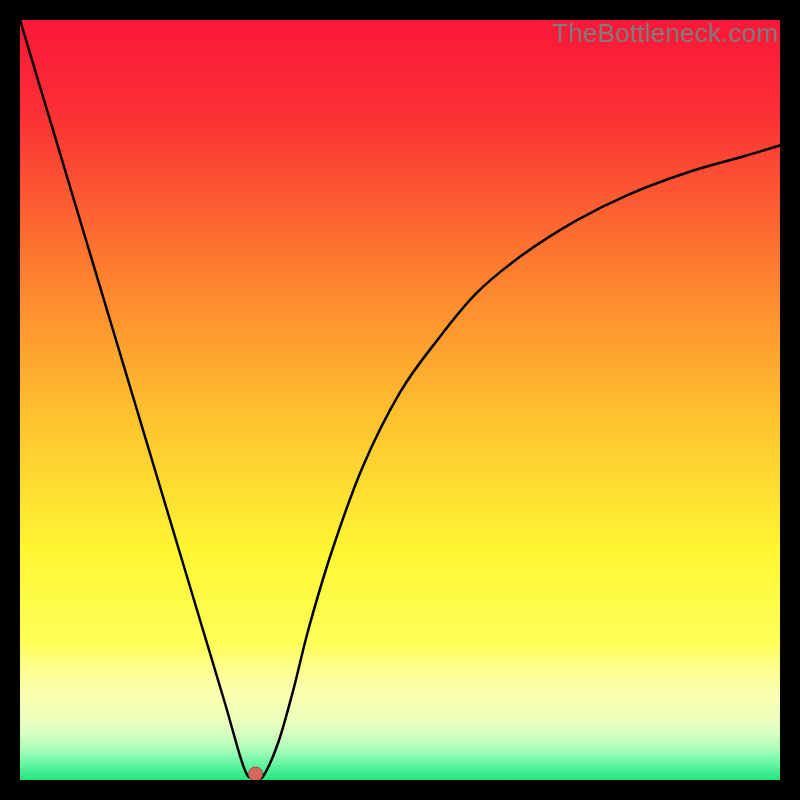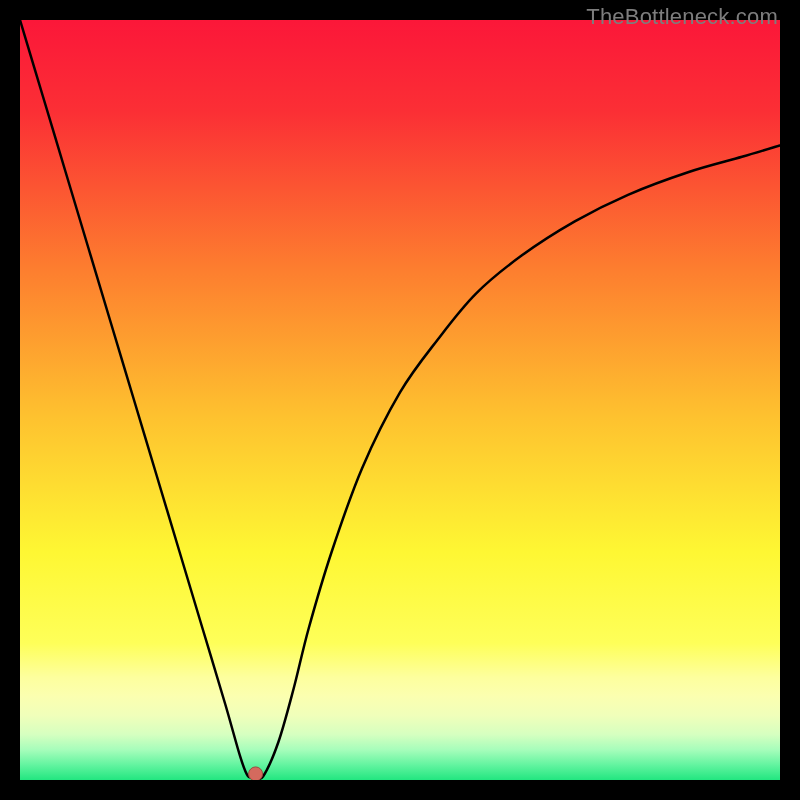--- a/index.html
+++ b/index.html
@@ -21,24 +21,24 @@
   }
   .plot-area {
     position: absolute;
     left: 0;
     top: 0;
     width: 760px;
     height: 760px;
   }
   .watermark {
     position: absolute;
-    top: 4px;
+    top: 18px;
     right: 22px;
     color: #7d7d7d;
-    font-size: 22px;
+    font-size: 26px;
     font-weight: 400;
     letter-spacing: 0.2px;
   }
   svg {
     display: block;
   }
 </style>
 </head>
 <body>
 

